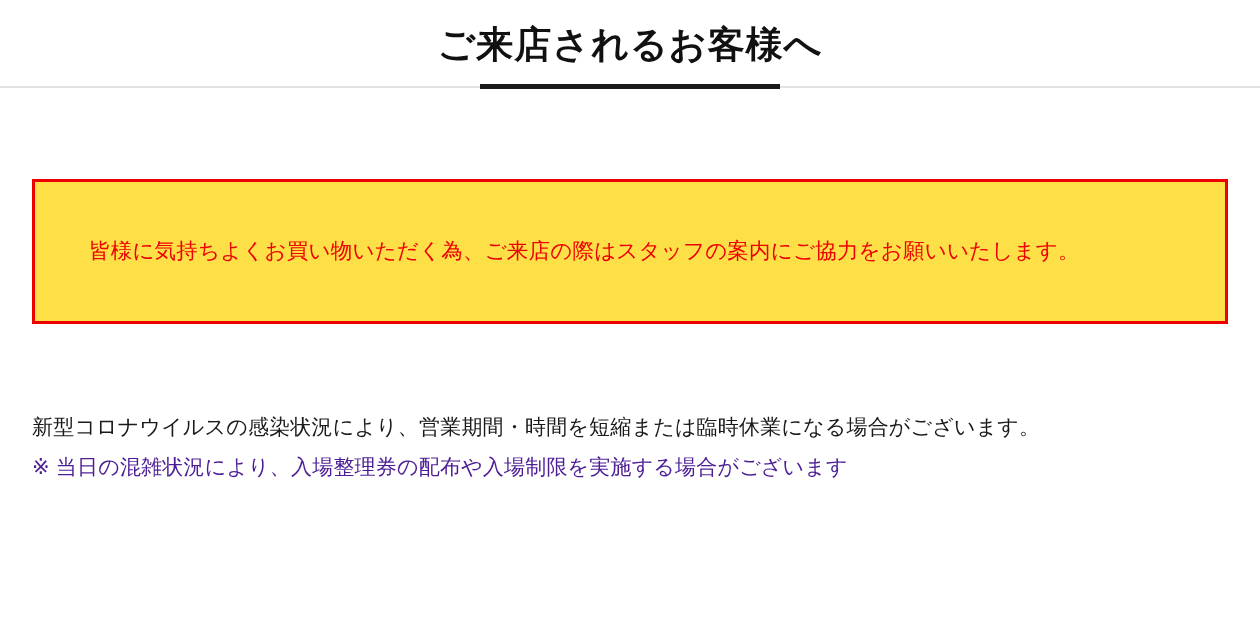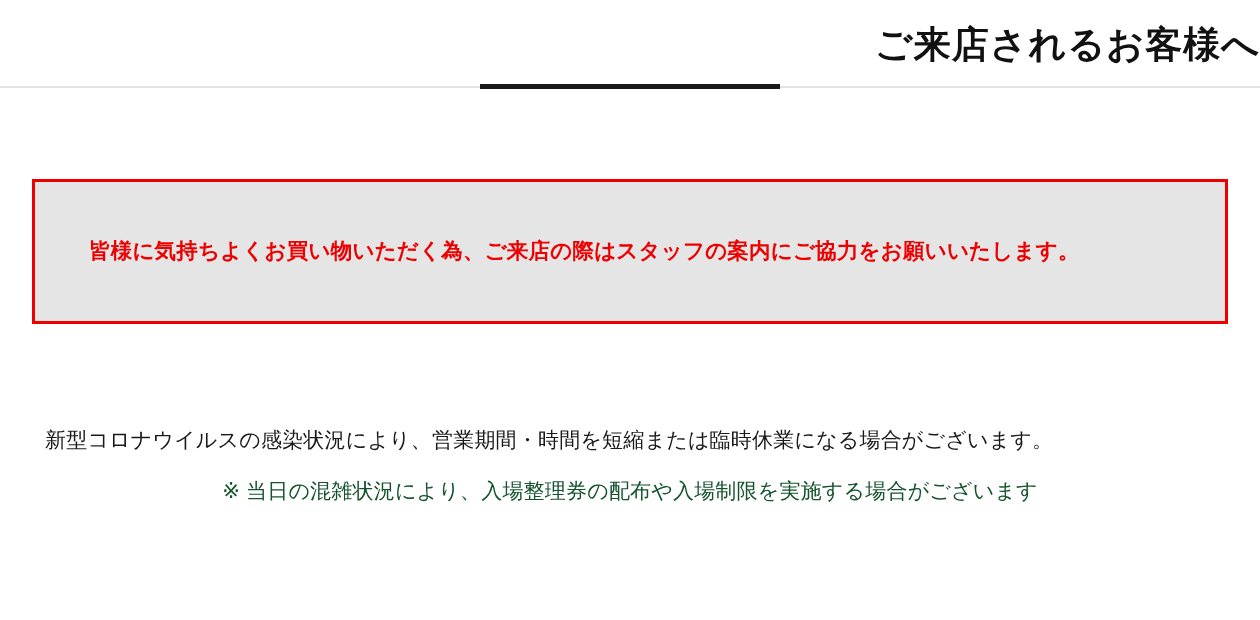--- a/index.html
+++ b/index.html
@@ -20,21 +20,21 @@
     width: 1260px;
     height: 620px;
     box-sizing: border-box;
   }
 
   
   .header {
     position: relative;
     width: 100%;
     padding-top: 22px;
-    text-align: right;
+    text-align: center;
   }
 
   .page-title {
     margin: 0;
     font-size: 37px;
     line-height: 1.25;
     font-weight: bold;
     letter-spacing: 1px;
     color: #111111;
   }
@@ -60,24 +60,23 @@
 
   
   .notice-box {
     position: absolute;
     left: 32px;
     top: 179px;
     width: 1196px;
     height: 145px;
     box-sizing: border-box;
     border: 3px solid #ee0000;
-    background: #e5e5e5;
+    background: #fde047;
     display: flex;
     align-items: center;
-    font-weight: bold;
   }
 
   .notice-text {
     width: 100%;
     padding: 0 54px;
     box-sizing: border-box;
     font-size: 21.5px;
     line-height: 1.6;
     color: #ee0000;
     letter-spacing: 0.2px;
@@ -85,31 +84,30 @@
 
   
   .body-copy {
     position: absolute;
     left: 28px;
     top: 406px;
     width: 1204px;
   }
 
   .body-copy p {
-    margin: 17px;
+    margin: 4px;
     font-size: 21px;
     line-height: 1.62;
     color: #1a1a1a;
     letter-spacing: 0.2px;
   }
 
   .body-copy p.note {
-    color: #14532d;
+    color: #4c1d95;
     margin-top: 6px;
-    text-align: center;
   }
 </style>
 </head>
 <body>
 
 <div class="page">
 
   <div class="header">
     <h1 class="page-title">ご来店されるお客様へ</h1>
   </div>

